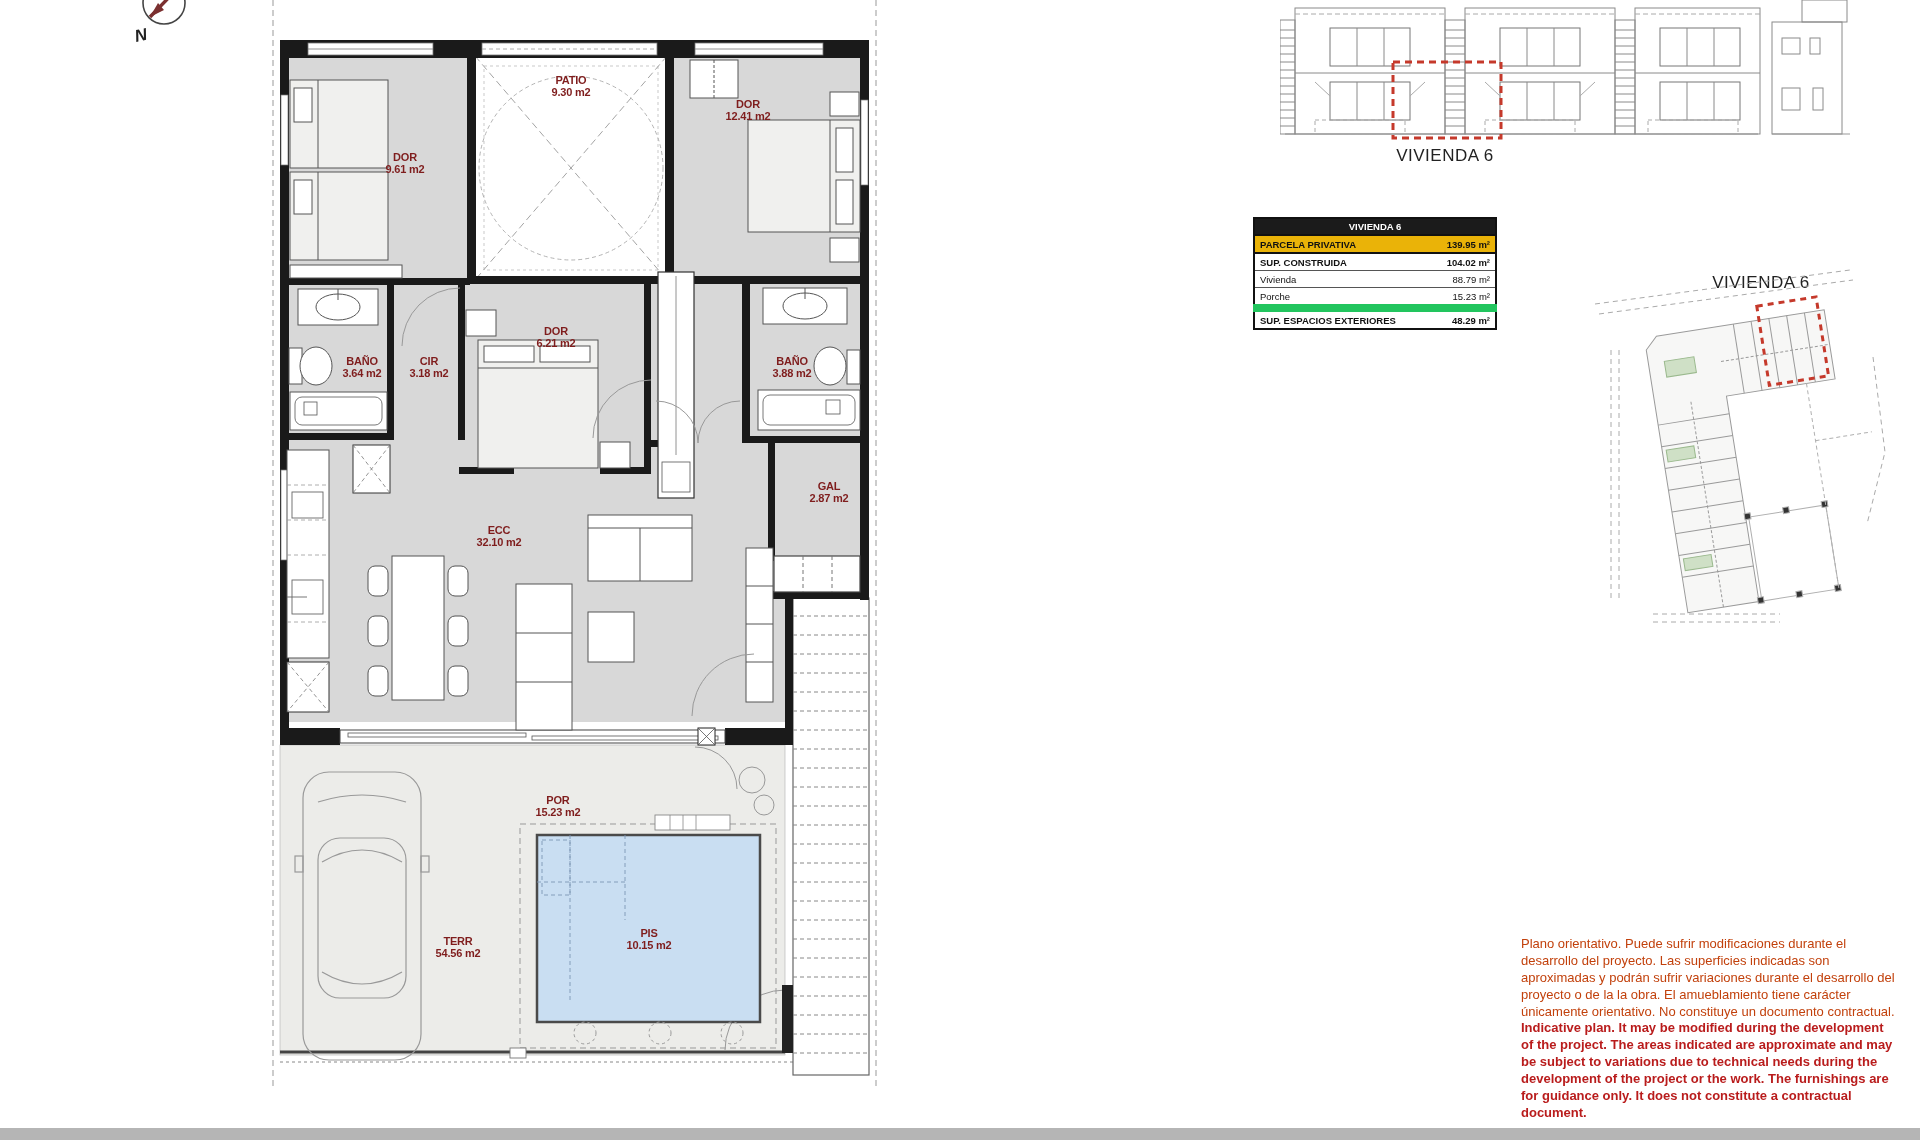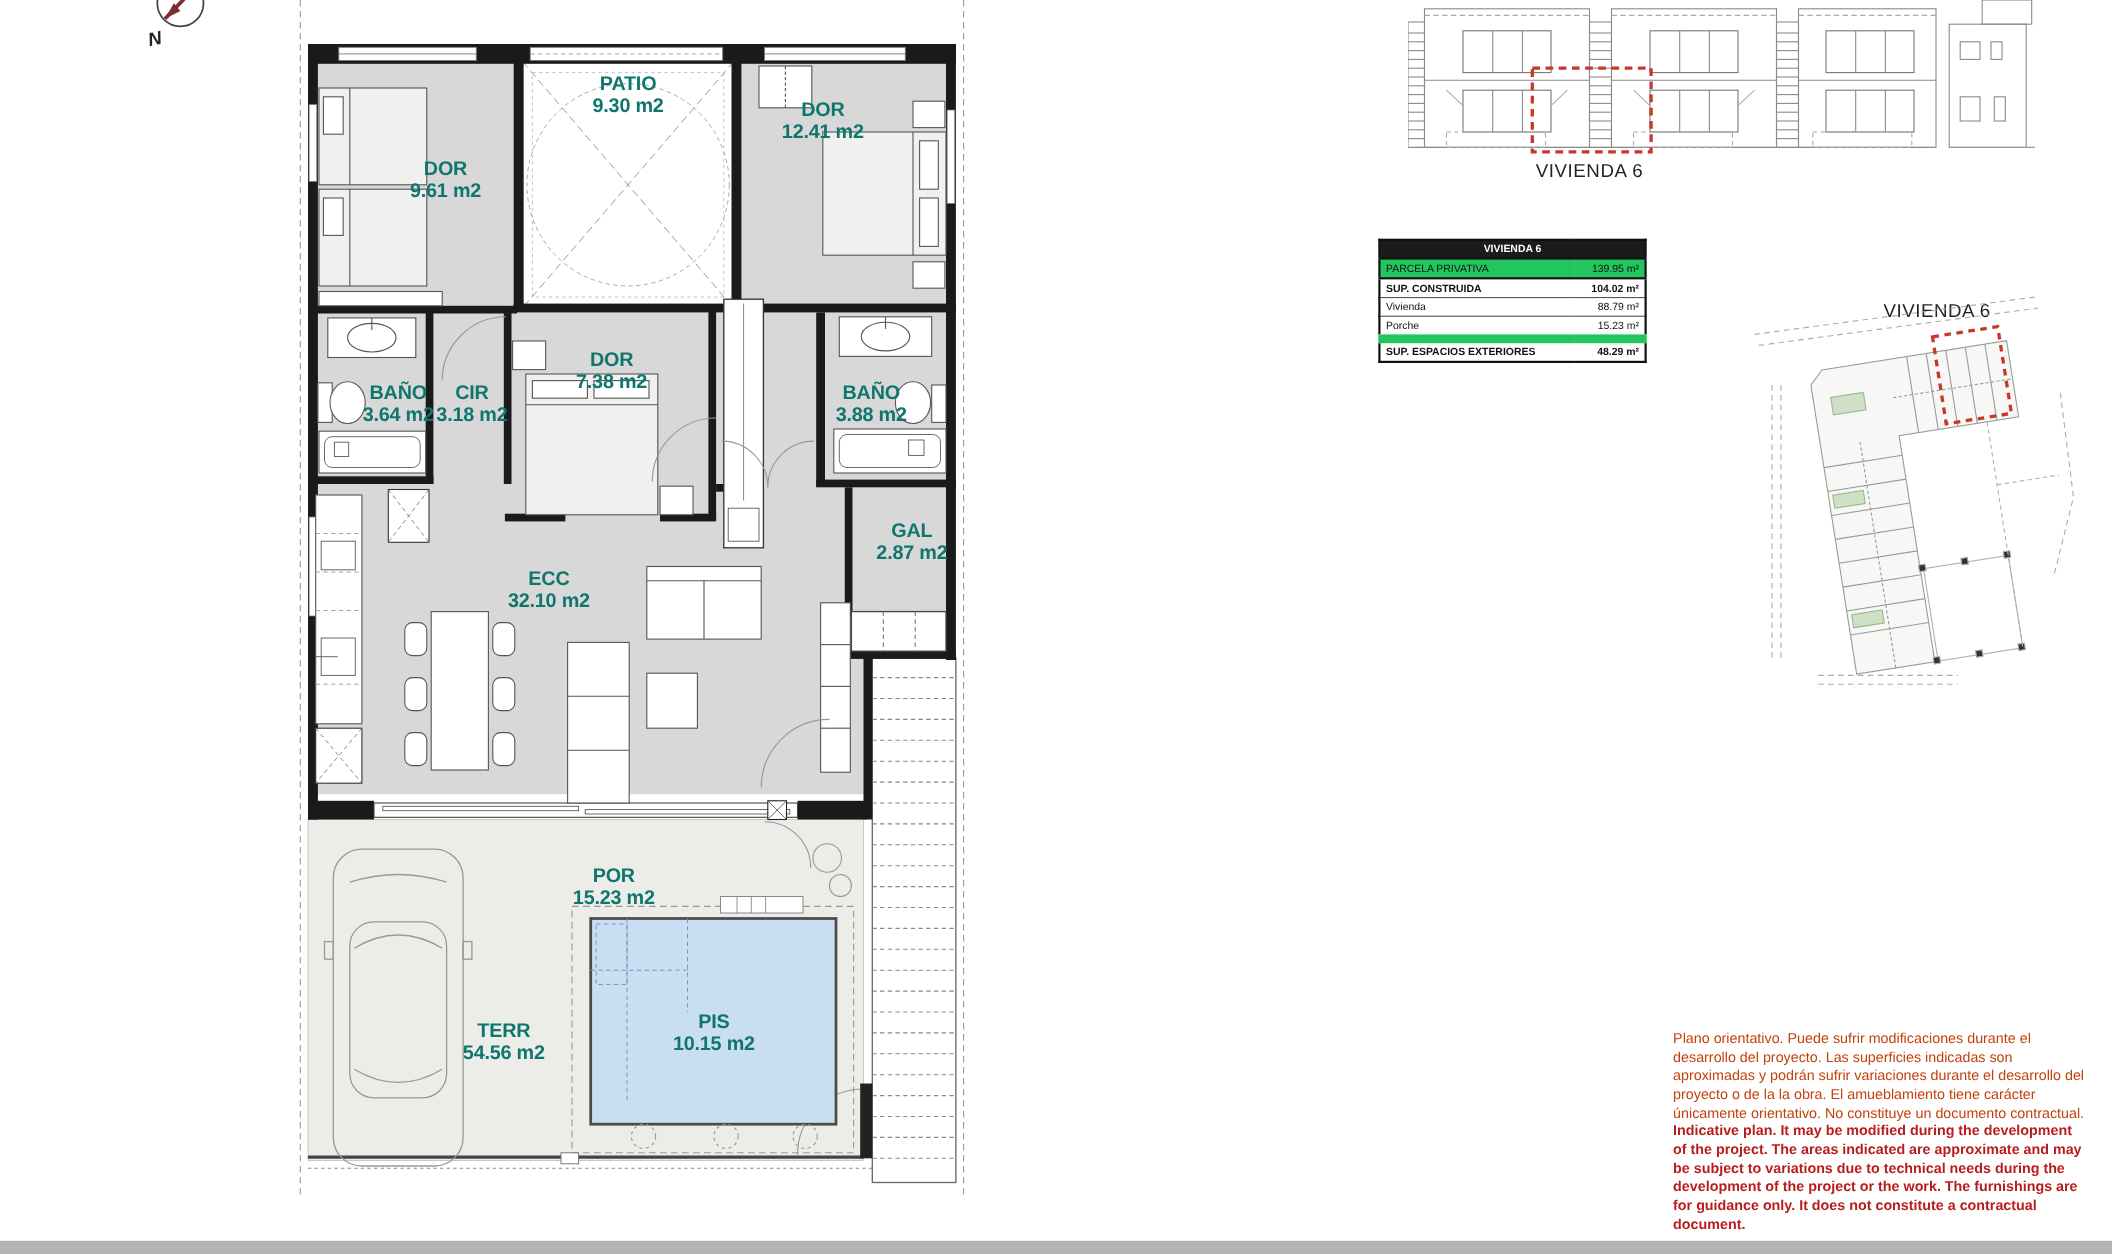--- a/index.html
+++ b/index.html
@@ -4,22 +4,22 @@
 <style>
   * { margin:0; padding:0; box-sizing:border-box; }
   body { background:#fff; font-family:"Liberation Sans", sans-serif; }
   .canvas { position:relative; width:1920px; height:1140px; background:#ffffff; overflow:hidden; }
 
   svg { position:absolute; display:block; }
 
   
   .room-label {
     position:absolute; transform:translate(-50%,-50%);
-    text-align:center; font-weight:bold; font-size:18px; line-height:1.12;
-    color:#0f766e; white-space:nowrap; letter-spacing:-0.2px;
+    text-align:center; font-weight:bold; font-size:11px; line-height:1.12;
+    color:#7f1d1d; white-space:nowrap; letter-spacing:-0.2px;
   }
   .room-label span { display:block; }
 
   .drawing-caption {
     position:absolute; transform:translate(-50%,-50%);
     font-size:17px; color:#222; letter-spacing:0.5px; white-space:nowrap;
   }
 
   
   .summary-table {
@@ -27,21 +27,21 @@
     border-collapse:collapse; border:2px solid #111; background:#fff;
     font-size:9.5px; color:#111;
   }
   .summary-table th {
     background:#1b1b1b; color:#fff; font-weight:bold; text-align:center;
     padding:2px 4px; font-size:9.5px; border-bottom:2px solid #111;
   }
   .summary-table td { padding:2.5px 5px; }
   .summary-table td.val { text-align:right; }
   .summary-table tr.emph td { font-weight:bold; }
-  .summary-table tr.gray td { background:#22c55e; font-weight:normal; }
+  .summary-table tr.gray td { background:#eab308; font-weight:bold; }
   .summary-table tr { border-bottom:1px solid #555; }
   .summary-table tr.strong-border { border-bottom:2px solid #111; }
   .summary-table tr.last { border-bottom:none; border-top:8px solid #22c55e; }
 
   
   .disclaimer {
     position:absolute; left:1521px; top:936px; width:374px;
     font-size:13px; line-height:1.3;
   }
   .disclaimer .es { color:#c2410c; }
@@ -316,21 +316,21 @@
     <div class="room-label" style="left:571px; top:86px;">
         <span>PATIO</span>
         <span>9.30 m2</span>
       </div>
     <div class="room-label" style="left:748px; top:110px;">
         <span>DOR</span>
         <span>12.41 m2</span>
       </div>
     <div class="room-label" style="left:556px; top:337px;">
         <span>DOR</span>
-        <span>7.38 m2</span>
+        <span>6.21 m2</span>
       </div>
     <div class="room-label" style="left:362px; top:367px;">
         <span>BAÑO</span>
         <span>3.64 m2</span>
       </div>
     <div class="room-label" style="left:429px; top:367px;">
         <span>CIR</span>
         <span>3.18 m2</span>
       </div>
     <div class="room-label" style="left:792px; top:367px;">

